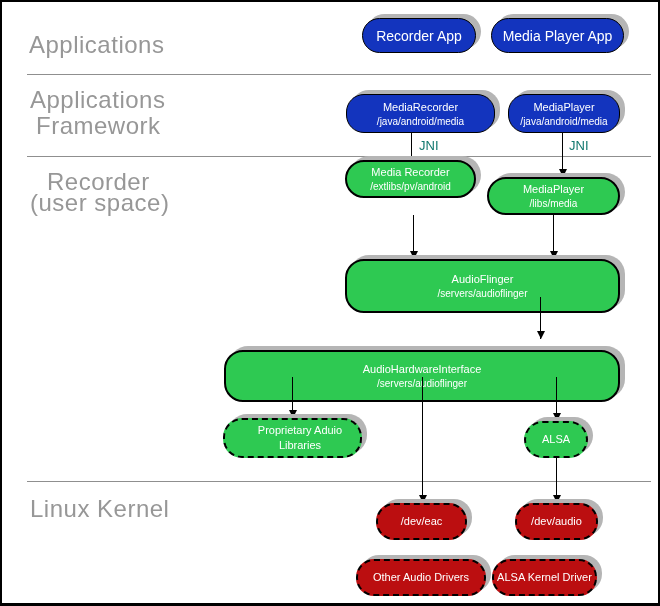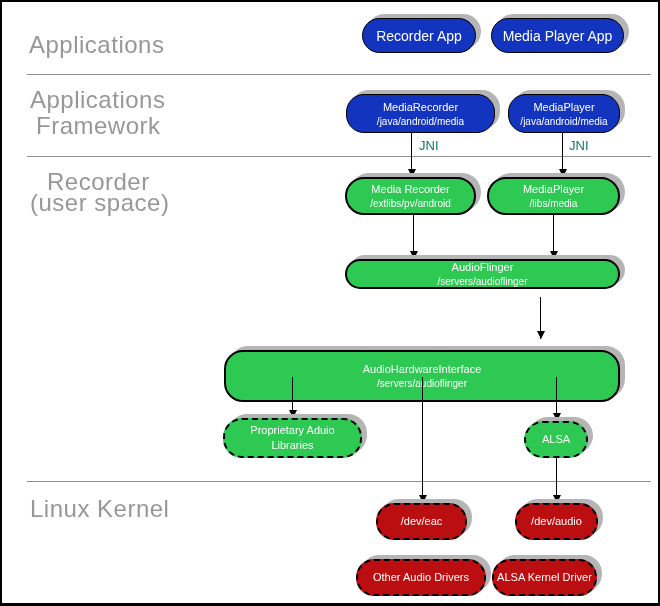--- a/index.html
+++ b/index.html
@@ -70,50 +70,50 @@
     <div class="box-title">MediaPlayer</div>
     <div class="box-sub">/java/android/media</div>
   </div>
 
   <div class="arrow" style="left:409px; top:131px; height:44px;"></div>
   <div class="jni" style="left:417px; top:137px;">JNI</div>
 
   <div class="arrow" style="left:560px; top:131px; height:44px;"></div>
   <div class="jni" style="left:567px; top:137px;">JNI</div>
 
-  <div class="box green" style="left:343px; top:175px; width:131px; height:38px;">
+  <div class="box green" style="left:343px; top:158px; width:131px; height:38px;">
     <div class="box-title">Media Recorder</div>
     <div class="box-sub">/extlibs/pv/android</div>
   </div>
 
   <div class="box green" style="left:485px; top:175px; width:133px; height:38px;">
     <div class="box-title">MediaPlayer</div>
     <div class="box-sub">/libs/media</div>
   </div>
 
   <div class="arrow" style="left:411px; top:213px; height:44px;"></div>
   <div class="arrow" style="left:551px; top:213px; height:44px;"></div>
 
-  <div class="box green" style="left:343px; top:257px; width:275px; height:30px;">
+  <div class="box green" style="left:343px; top:257px; width:275px; height:54px;">
     <div class="box-title">AudioFlinger</div>
     <div class="box-sub">/servers/audioflinger</div>
   </div>
 
   <div class="arrow" style="left:538px; top:295px; height:42px;"></div>
 
   <div class="box green" style="left:222px; top:348px; width:396px; height:52px;">
     <div class="box-title">AudioHardwareInterface</div>
     <div class="box-sub">/servers/audioflinger</div>
   </div>
 
   <div class="arrow" style="left:290px; top:375px; height:41px;"></div>
   <div class="arrow" style="left:420px; top:375px; height:126px;"></div>
   <div class="arrow" style="left:554px; top:375px; height:44px;"></div>
 
-  <div class="box green-dashed" style="left:221px; top:416px; width:139px; height:40px;">
+  <div class="box green-dashed" style="left:221px; top:416px; width:139px; height:40px;align-items:flex-end;">
     <div class="box-title wrap2">Proprietary Aduio Libraries</div>
   </div>
 
   <div class="box green-dashed" style="left:522px; top:419px; width:64px; height:37px;">
     <div class="box-title">ALSA</div>
   </div>
 
   <div class="arrow" style="left:554px; top:456px; height:45px;"></div>
 
   <div class="box red-dashed" style="left:374px; top:501px; width:91px; height:37px;">

